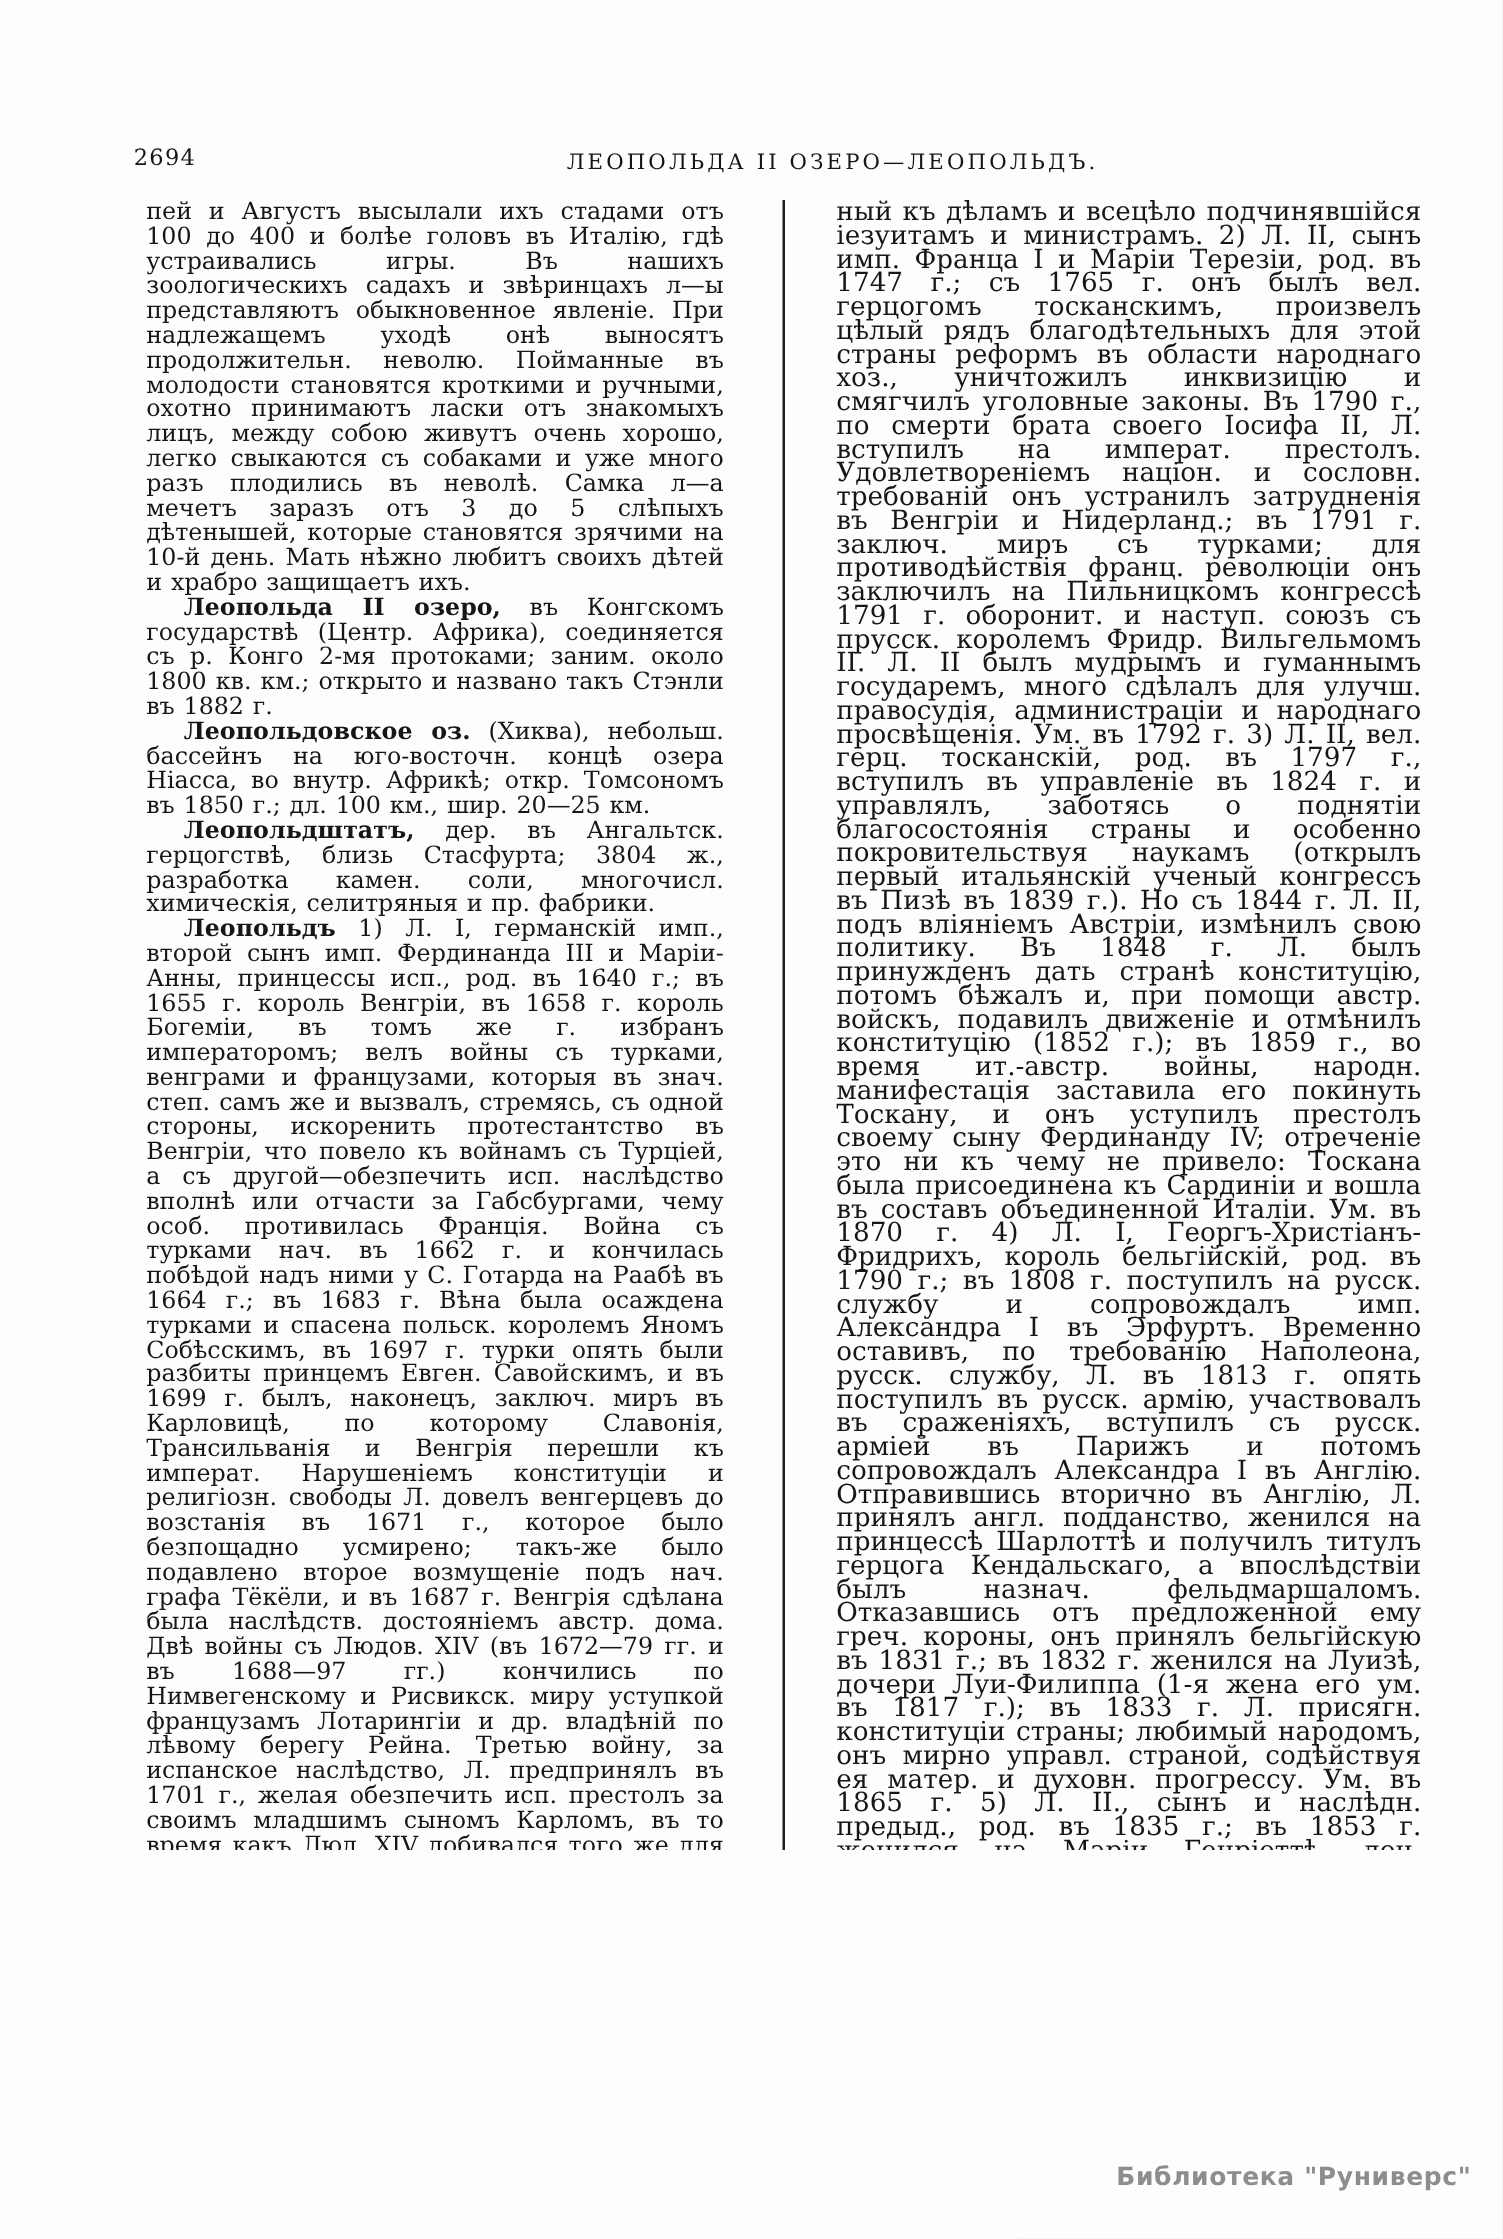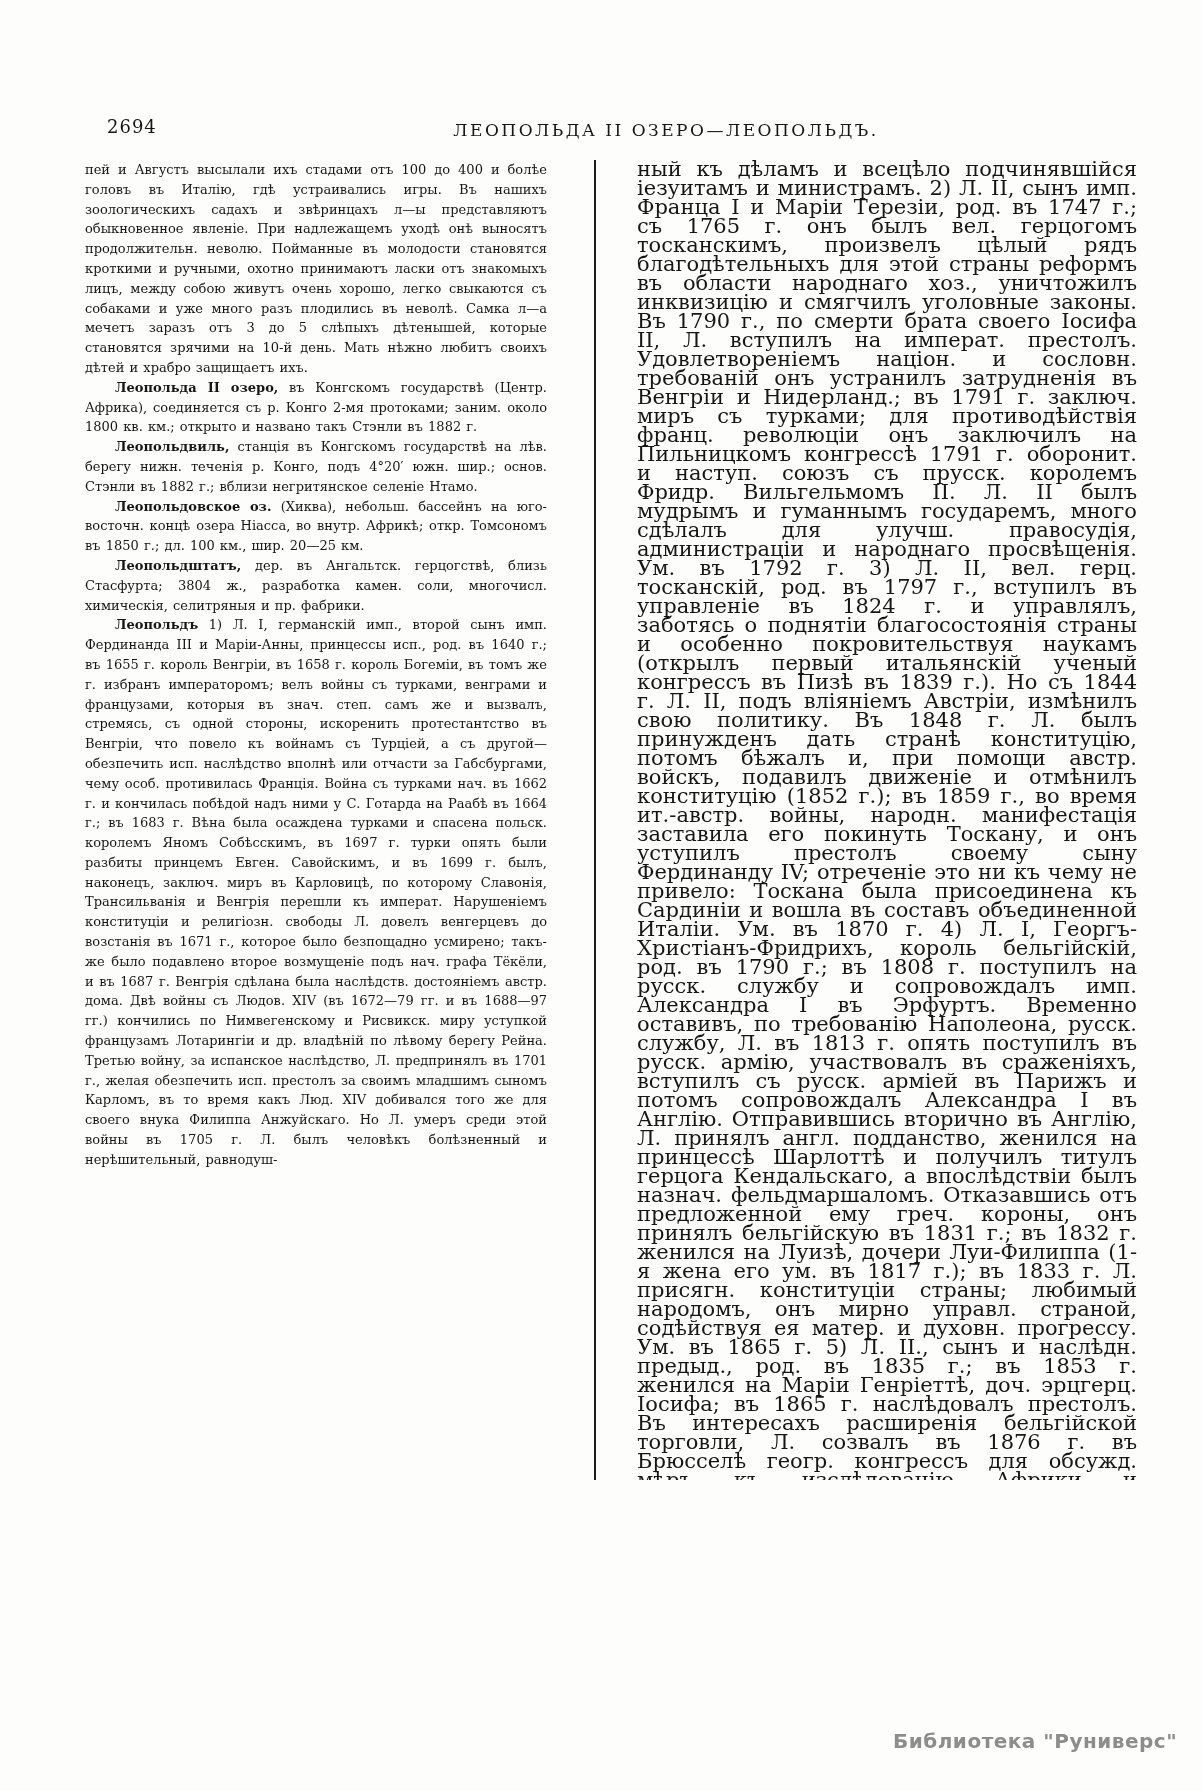--- a/index.html
+++ b/index.html
@@ -42,22 +42,23 @@
     top: 160px;
     left: 85px;
     width: 1052px;
     height: 1320px;
     display: flex;
     overflow: hidden;
   }
   .col { overflow: hidden; }
   .col-left {
     width: 462px;
-    font-size: 13px;
+    font-size: 19px;
     line-height: 19.8px;
+    margin-left: 32px;
   }
   .col-right {
     flex: 1;
     font-size: 21px;
     line-height: 19px;
   }
   .divider {
     width: 2px;
     background: #1c1c1c;
     margin-left: 47px;
@@ -90,21 +91,20 @@
   <div class="header">
     <span class="pagenum">2694</span>
     <span class="header-title">ЛЕОПОЛЬДА II ОЗЕРО—ЛЕОПОЛЬДЪ.</span>
   </div>
 
   <div class="columns">
 
     <div class="col col-left">
       <p class="noindent">пей и Августъ высылали ихъ стадами отъ 100 до 400 и болѣе головъ въ Италію, гдѣ устраивались игры. Въ нашихъ зоологическихъ садахъ и звѣринцахъ л—ы представляютъ обыкновенное явленіе. При надлежащемъ уходѣ онѣ выносятъ продолжительн. неволю. Пойманные въ молодости становятся кроткими и ручными, охотно принимаютъ ласки отъ знакомыхъ лицъ, между собою живутъ очень хорошо, легко свыкаются съ собаками и уже много разъ плодились въ неволѣ. Самка л—а мечетъ заразъ отъ 3 до 5 слѣпыхъ дѣтенышей, которые становятся зрячими на 10-й день. Мать нѣжно любитъ своихъ дѣтей и храбро защищаетъ ихъ.</p>
       <p><span class="head">Леопольда II озеро,</span><span> въ Конгскомъ государствѣ (Центр. Африка), соединяется съ р. Конго 2-мя протоками; заним. около 1800 кв. км.; открыто и названо такъ Стэнли въ 1882 г.</span></p>
-      <p><span class="head">Леопольдвиль,</span><span> станція въ Конгскомъ государствѣ на лѣв. берегу нижн. теченія р. Конго, подъ 4°20′ южн. шир.; основ. Стэнли въ 1882 г.; вблизи негритянское селеніе Нтамо.</span></p>
       <p><span class="head">Леопольдовское оз.</span><span> (Хиква), небольш. бассейнъ на юго-восточн. концѣ озера Ніасса, во внутр. Африкѣ; откр. Томсономъ въ 1850 г.; дл. 100 км., шир. 20—25 км.</span></p>
       <p><span class="head">Леопольдштатъ,</span><span> дер. въ Ангальтск. герцогствѣ, близь Стасфурта; 3804 ж., разработка камен. соли, многочисл. химическія, селитряныя и пр. фабрики.</span></p>
       <p><span class="head">Леопольдъ</span><span> 1) Л. I, германскій имп., второй сынъ имп. Фердинанда III и Маріи-Анны, принцессы исп., род. въ 1640 г.; въ 1655 г. король Венгріи, въ 1658 г. король Богеміи, въ томъ же г. избранъ императоромъ; велъ войны съ турками, венграми и французами, которыя въ знач. степ. самъ же и вызвалъ, стремясь, съ одной стороны, искоренить протестантство въ Венгріи, что повело къ войнамъ съ Турціей, а съ другой—обезпечить исп. наслѣдство вполнѣ или отчасти за Габсбургами, чему особ. противилась Франція. Война съ турками нач. въ 1662 г. и кончилась побѣдой надъ ними у С. Готарда на Раабѣ въ 1664 г.; въ 1683 г. Вѣна была осаждена турками и спасена польск. королемъ Яномъ Собѣсскимъ, въ 1697 г. турки опять были разбиты принцемъ Евген. Савойскимъ, и въ 1699 г. былъ, наконецъ, заключ. миръ въ Карловицѣ, по которому Славонія, Трансильванія и Венгрія перешли къ императ. Нарушеніемъ конституціи и религіозн. свободы Л. довелъ венгерцевъ до возстанія въ 1671 г., которое было безпощадно усмирено; такъ-же было подавлено второе возмущеніе подъ нач. графа Тёкёли, и въ 1687 г. Венгрія сдѣлана была наслѣдств. достояніемъ австр. дома. Двѣ войны съ Людов. XIV (въ 1672—79 гг. и въ 1688—97 гг.) кончились по Нимвегенскому и Рисвикск. миру уступкой французамъ Лотарингіи и др. владѣній по лѣвому берегу Рейна. Третью войну, за испанское наслѣдство, Л. предпринялъ въ 1701 г., желая обезпечить исп. престолъ за своимъ младшимъ сыномъ Карломъ, въ то время какъ Люд. XIV добивался того же для своего внука Филиппа Анжуйскаго. Но Л. умеръ среди этой войны въ 1705 г. Л. былъ человѣкъ болѣзненный и нерѣшительный, равнодуш-</span></p>
     </div>
 
     <div class="divider"></div>
 
     <div class="col col-right">
       <p class="noindent">ный къ дѣламъ и всецѣло подчинявшійся іезуитамъ и министрамъ. 2) Л. II, сынъ имп. Франца I и Маріи Терезіи, род. въ 1747 г.; съ 1765 г. онъ былъ вел. герцогомъ тосканскимъ, произвелъ цѣлый рядъ благодѣтельныхъ для этой страны реформъ въ области народнаго хоз., уничтожилъ инквизицію и смягчилъ уголовные законы. Въ 1790 г., по смерти брата своего Іосифа II, Л. вступилъ на императ. престолъ. Удовлетвореніемъ націон. и сословн. требованій онъ устранилъ затрудненія въ Венгріи и Нидерланд.; въ 1791 г. заключ. миръ съ турками; для противодѣйствія франц. революціи онъ заключилъ на Пильницкомъ конгрессѣ 1791 г. оборонит. и наступ. союзъ съ прусск. королемъ Фридр. Вильгельмомъ II. Л. II былъ мудрымъ и гуманнымъ государемъ, много сдѣлалъ для улучш. правосудія, администраціи и народнаго просвѣщенія. Ум. въ 1792 г. 3) Л. II, вел. герц. тосканскій, род. въ 1797 г., вступилъ въ управленіе въ 1824 г. и управлялъ, заботясь о поднятіи благосостоянія страны и особенно покровительствуя наукамъ (открылъ первый итальянскій ученый конгрессъ въ Пизѣ въ 1839 г.). Но съ 1844 г. Л. II, подъ вліяніемъ Австріи, измѣнилъ свою политику. Въ 1848 г. Л. былъ принужденъ дать странѣ конституцію, потомъ бѣжалъ и, при помощи австр. войскъ, подавилъ движеніе и отмѣнилъ конституцію (1852 г.); въ 1859 г., во время ит.-австр. войны, народн. манифестація заставила его покинуть Тоскану, и онъ уступилъ престолъ своему сыну Фердинанду IV; отреченіе это ни къ чему не привело: Тоскана была присоединена къ Сардиніи и вошла въ составъ объединенной Италіи. Ум. въ 1870 г. 4) Л. I, Георгъ-Христіанъ-Фридрихъ, король бельгійскій, род. въ 1790 г.; въ 1808 г. поступилъ на русск. службу и сопровождалъ имп. Александра I въ Эрфуртъ. Временно оставивъ, по требованію Наполеона, русск. службу, Л. въ 1813 г. опять поступилъ въ русск. армію, участвовалъ въ сраженіяхъ, вступилъ съ русск. арміей въ Парижъ и потомъ сопровождалъ Александра I въ Англію. Отправившись вторично въ Англію, Л. принялъ англ. подданство, женился на принцессѣ Шарлоттѣ и получилъ титулъ герцога Кендальскаго, а впослѣдствіи былъ назнач. фельдмаршаломъ. Отказавшись отъ предложенной ему греч. короны, онъ принялъ бельгійскую въ 1831 г.; въ 1832 г. женился на Луизѣ, дочери Луи-Филиппа (1-я жена его ум. въ 1817 г.); въ 1833 г. Л. присягн. конституціи страны; любимый народомъ, онъ мирно управл. страной, содѣйствуя ея матер. и духовн. прогрессу. Ум. въ 1865 г. 5) Л. II., сынъ и наслѣдн. предыд., род. въ 1835 г.; въ 1853 г. женился на Маріи Генріеттѣ, доч. эрцгерц. Іосифа; въ 1865 г. наслѣдовалъ престолъ. Въ интересахъ расширенія бельгійской торговли, Л. созвалъ въ 1876 г. въ Брюсселѣ геогр. конгрессъ для обсужд. мѣръ къ изслѣдованію Африки и извлеченію пользы изъ сдѣланныхъ въ этой части свѣта открытій. По его иниц. было тогда же основ. „Междунар. африк. общ.“ и предпринятъ цѣлый рядъ путеш. и колониз. попытокъ въ Африкѣ. Въ 1885 г. берлинская конфер. признала за Л. суверенныя права надъ госуд. Конго. Его единств. сынъ, Леопольдъ, ум. въ 1859 г. 6) Л., князь Ангальтъ-Дессаускій, сынъ Іоанна Георга II, извѣстный подъ им. „стараго Дес-</p>
     </div>

